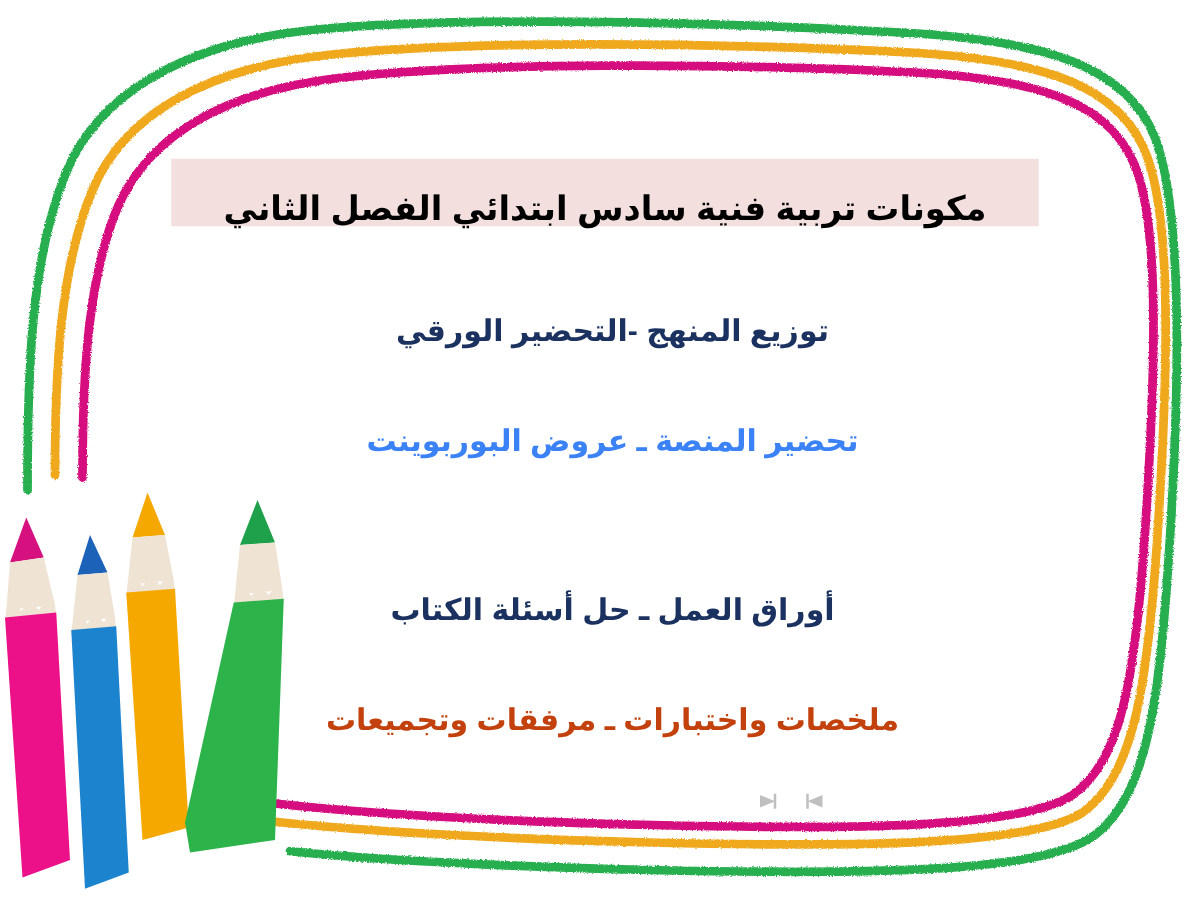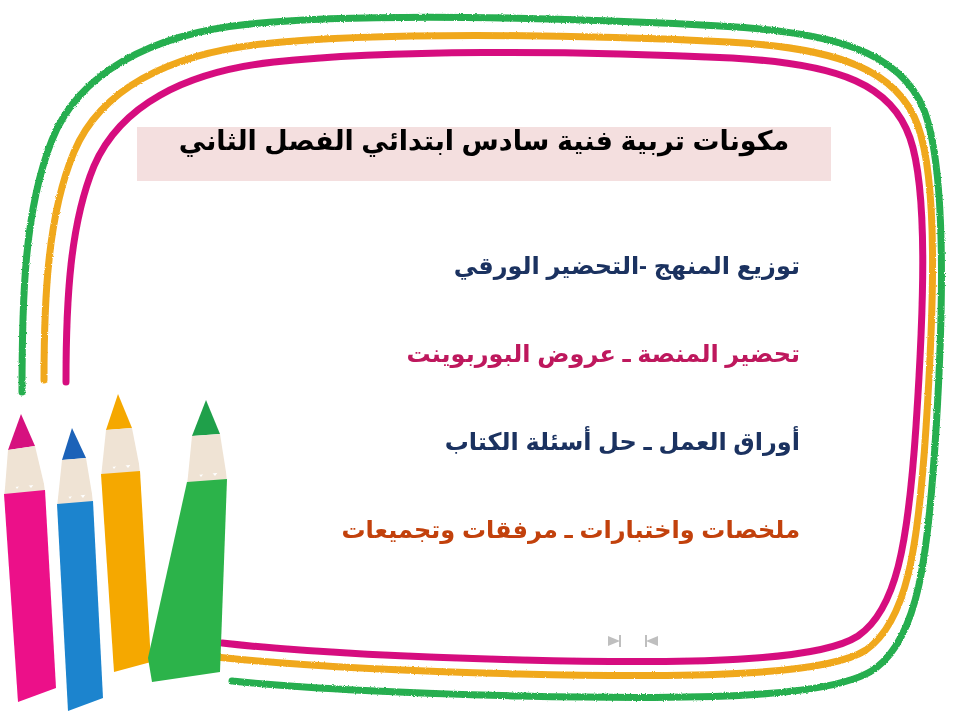--- a/index.html
+++ b/index.html
@@ -32,21 +32,21 @@
 
   
   #title-box {
     position: absolute;
     left: 137px;
     top: 127px;
     width: 694px;
     height: 54px;
     background: #F4DFDF;
     display: flex;
-    align-items: flex-start;
+    align-items: flex-end;
     justify-content: center;
     box-sizing: border-box;
   }
   #title-text {
     font-family: "Liberation Sans", "DejaVu Sans", sans-serif;
     font-weight: 700;
     font-size: 27px;
     line-height: 1.05;
     color: #000000;
     letter-spacing: 0px;
@@ -63,21 +63,21 @@
     width: 620px;
     direction: rtl;
     text-align: center;
   }
   .body-line {
     font-family: "Liberation Sans", "DejaVu Sans", sans-serif;
     font-weight: 700;
     font-size: 24px;
     color: #1B3260;
     direction: rtl;
-    text-align: right;
+    text-align: center;
     white-space: nowrap;
     height: 88px;
     line-height: 40px;
   }
 
   
   #pencils {
     position: absolute;
     left: -4px;
     top: 376px;
@@ -152,22 +152,22 @@
       <path d="M 700 22 C 800 26, 880 40, 912 96 C 936 140, 938 220, 936 300" fill="none" stroke="#27AE4F" stroke-width="7" stroke-linecap="round" opacity="0"></path>
     </g>
   </svg>
 
   <div id="title-box" style="background: rgb(244, 223, 223);">
     <div id="title-text" style="color: rgb(0, 0, 0);">مكونات تربية فنية سادس ابتدائي الفصل الثاني</div>
   </div>
 
   <div id="body-lines">
     <div class="body-line" style="color: rgb(27, 50, 96);">توزيع المنهج  -التحضير الورقي</div>
-    <div class="body-line" style="color: #be185d;">تحضير المنصة ـ عروض البوربوينت</div>
-    <div class="body-line" style="color: rgb(27, 50, 96);">أوراق العمل ـ حل أسئلة الكتاب</div>
+    <div class="body-line" style="color: #3b82f6;">تحضير المنصة ـ عروض البوربوينت</div>
+    <div class="body-line" style="color: rgb(27, 50, 96); margin-top: 47px;">أوراق العمل ـ حل أسئلة الكتاب</div>
     <div class="body-line" style="color: #c2410c;">ملخصات واختبارات ـ مرفقات وتجميعات</div>
   </div>
 
   <svg id="pencils" viewBox="0 0 250 348" width="250" height="348" xmlns="http://www.w3.org/2000/svg">
 
     <g>
       <polygon points="25,38 12,74 39,70" fill="#D6117F"></polygon>
       <polygon points="12,74 39,70 48,108 9,112" fill="#EFE3D4"></polygon>
       <polygon points="9,112 15,104 21,113 28,104 35,112 42,103 48,108 49,117 8,121" fill="#EFE3D4"></polygon>
       <polygon points="8,118 49,114 60,312 22,326" fill="#EC1089"></polygon>

